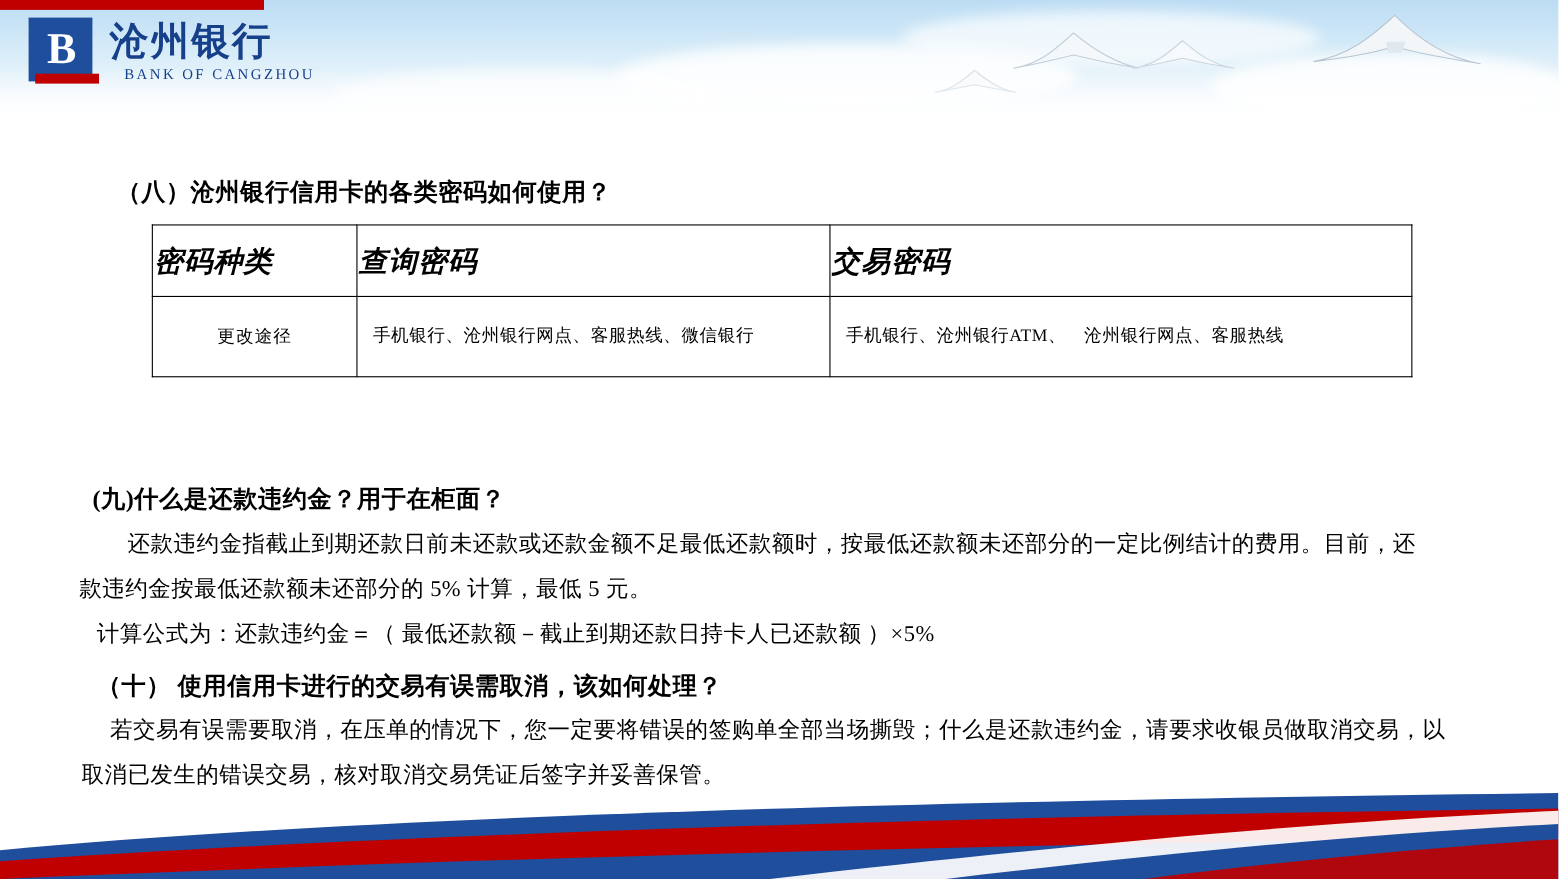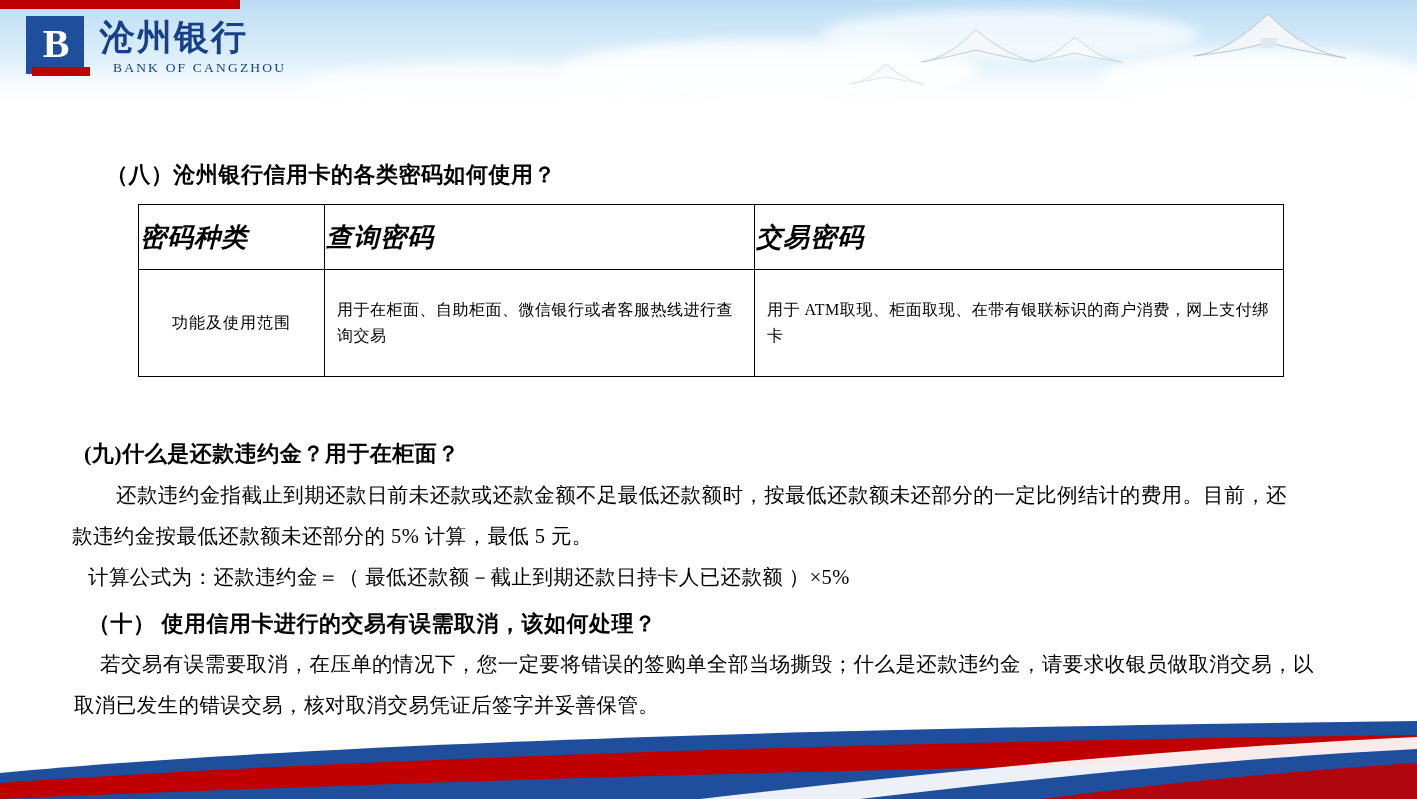--- a/index.html
+++ b/index.html
@@ -253,24 +253,24 @@
         <col style="width:529px">
       </colgroup>
       <thead>
         <tr>
           <th>密码种类</th>
           <th>查询密码</th>
           <th>交易密码</th>
         </tr>
       </thead>
       <tbody>
-        <tr class="r1">
-          <td class="rowhead">功能及使用范围</td>
-          <td class="cell">用于在柜面、自助柜面、微信银行或者客服热线进行查询交易</td>
-          <td class="cell">用于 ATM取现、柜面取现、在带有银联标识的商户消费，网上支付绑卡</td>
+        <tr class="r2">
+          <td class="rowhead">更改途径</td>
+          <td class="cell center">手机银行、沧州银行网点、客服热线、微信银行</td>
+          <td class="cell center">手机银行、沧州银行ATM、　沧州银行网点、客服热线</td>
         </tr>
       </tbody>
     </table>
 
     <div class="q-head q2">(九)什么是还款违约金？用于在柜面？</div>
     <div class="para p-a">还款违约金指截止到期还款日前未还款或还款金额不足最低还款额时，按最低还款额未还部分的一定比例结计的费用。目前，还款违约金按最低还款额未还部分的 5% 计算，最低 5 元。</div>
     <div class="para p-b">计算公式为：还款违约金＝（ 最低还款额－截止到期还款日持卡人已还款额 ）×5%</div>
 
     <div class="q-head q3">（十） 使用信用卡进行的交易有误需取消，该如何处理？</div>
     <div class="para p-c">若交易有误需要取消，在压单的情况下，您一定要将错误的签购单全部当场撕毁；什么是还款违约金，请要求收银员做取消交易，以取消已发生的错误交易，核对取消交易凭证后签字并妥善保管。</div>

